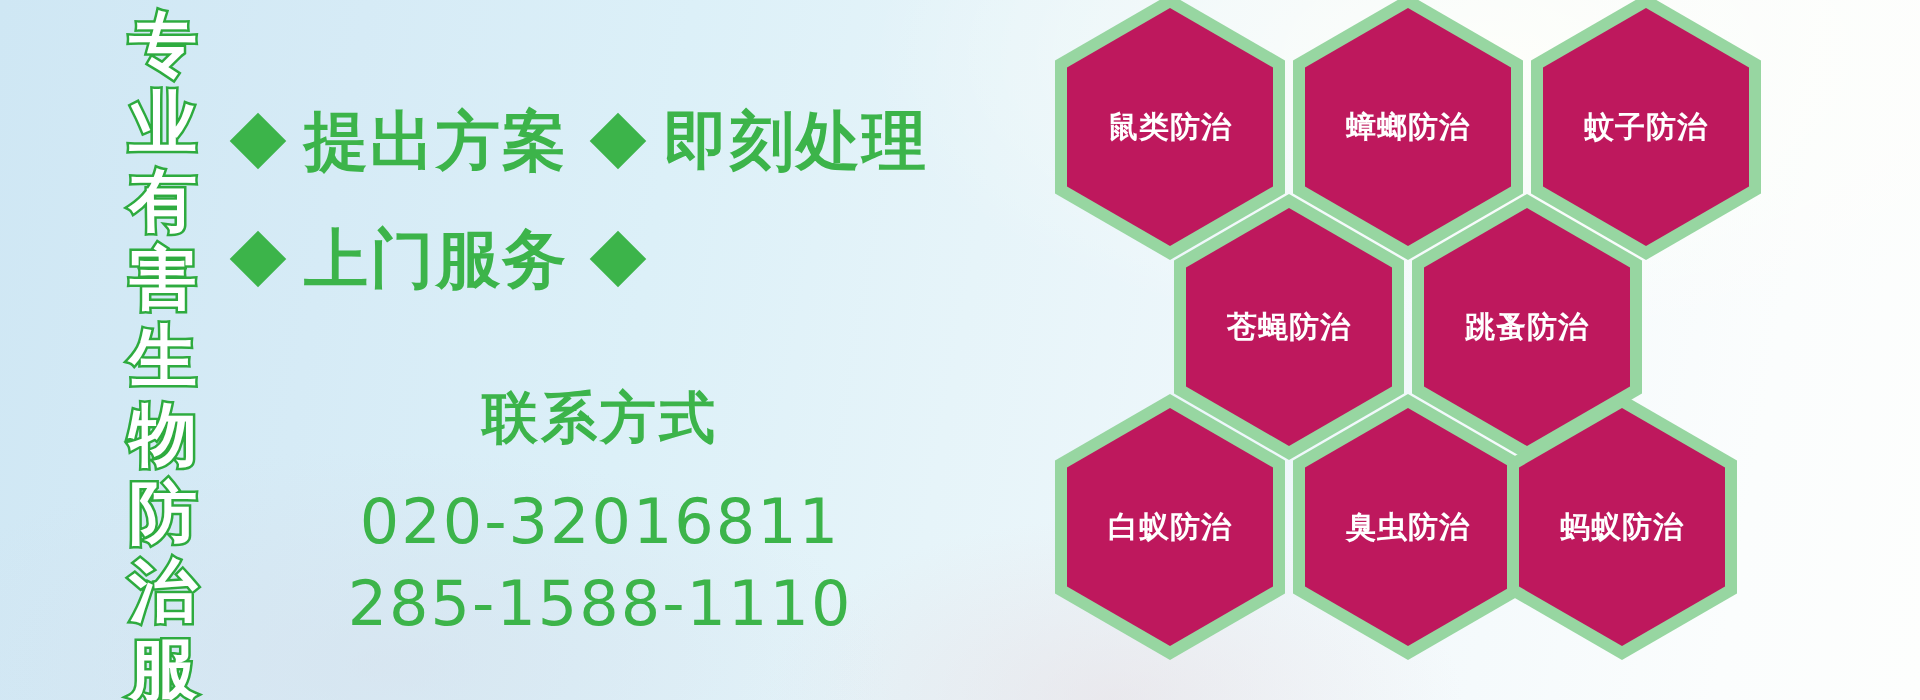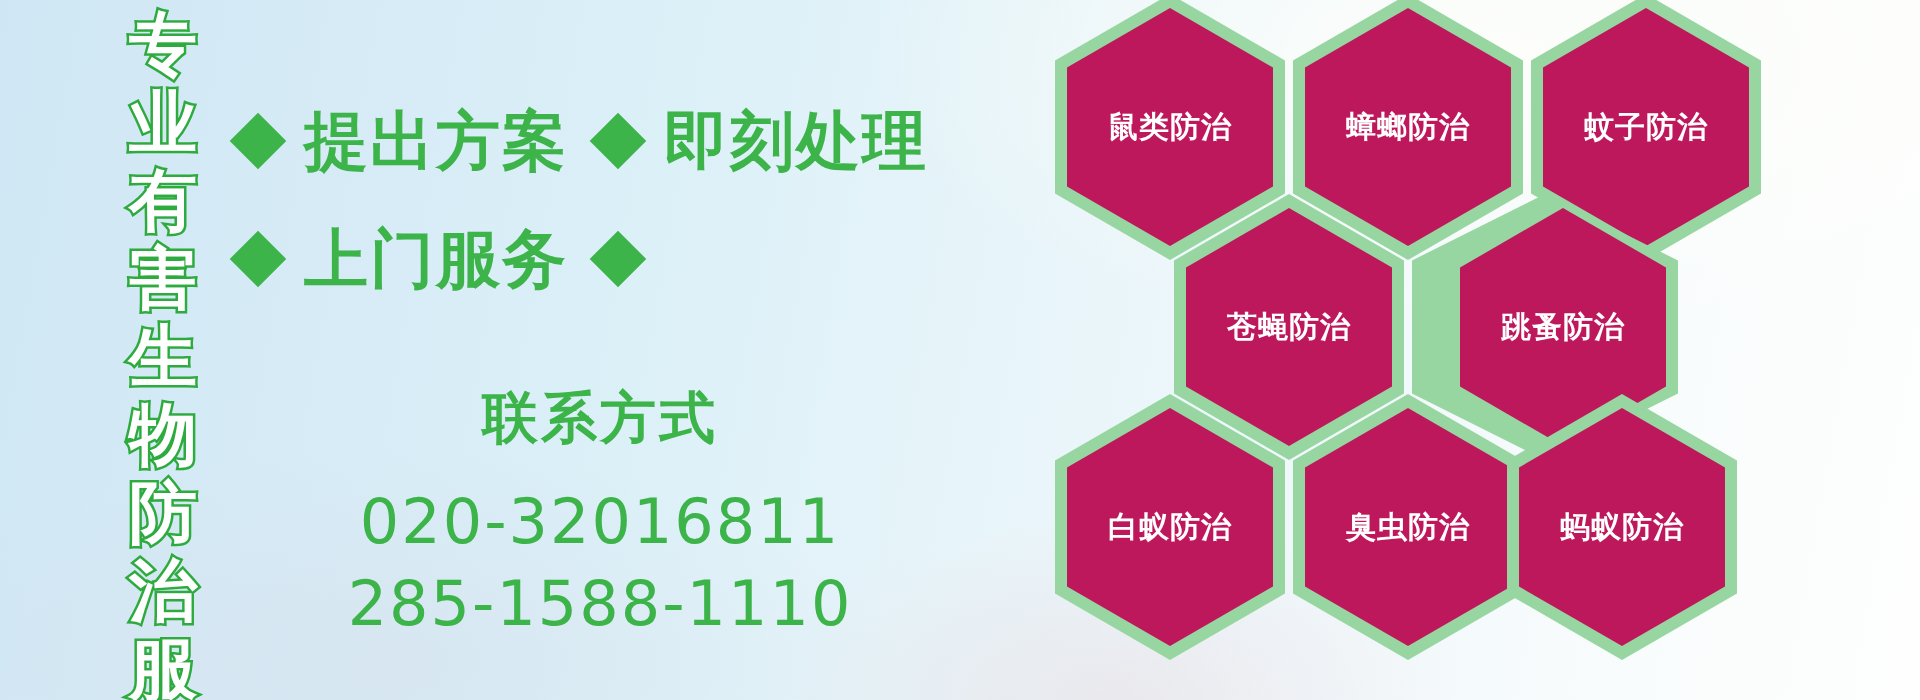--- a/index.html
+++ b/index.html
@@ -161,21 +161,21 @@
     color: #ffffff;
     letter-spacing: 1px;
     white-space: nowrap;
   }
   
   .hex.r1c1 { left: 0px;   top: 0px; }
   .hex.r1c2 { left: 238px; top: 0px; }
   .hex.r1c3 { left: 476px; top: 0px; }
   
   .hex.r2c1 { left: 119px; top: 200px; }
-  .hex.r2c2 { left: 357px; top: 200px; padding-left: 36px; }
+  .hex.r2c2 { left: 357px; top: 200px; }
   
   .hex.r3c1 { left: 0px;   top: 400px; }
   .hex.r3c2 { left: 238px; top: 400px; }
   .hex.r3c3 { left: 452px; top: 400px; text-align: center; }
 </style>
 </head>
 <body>
 
 <div id="banner">
 

